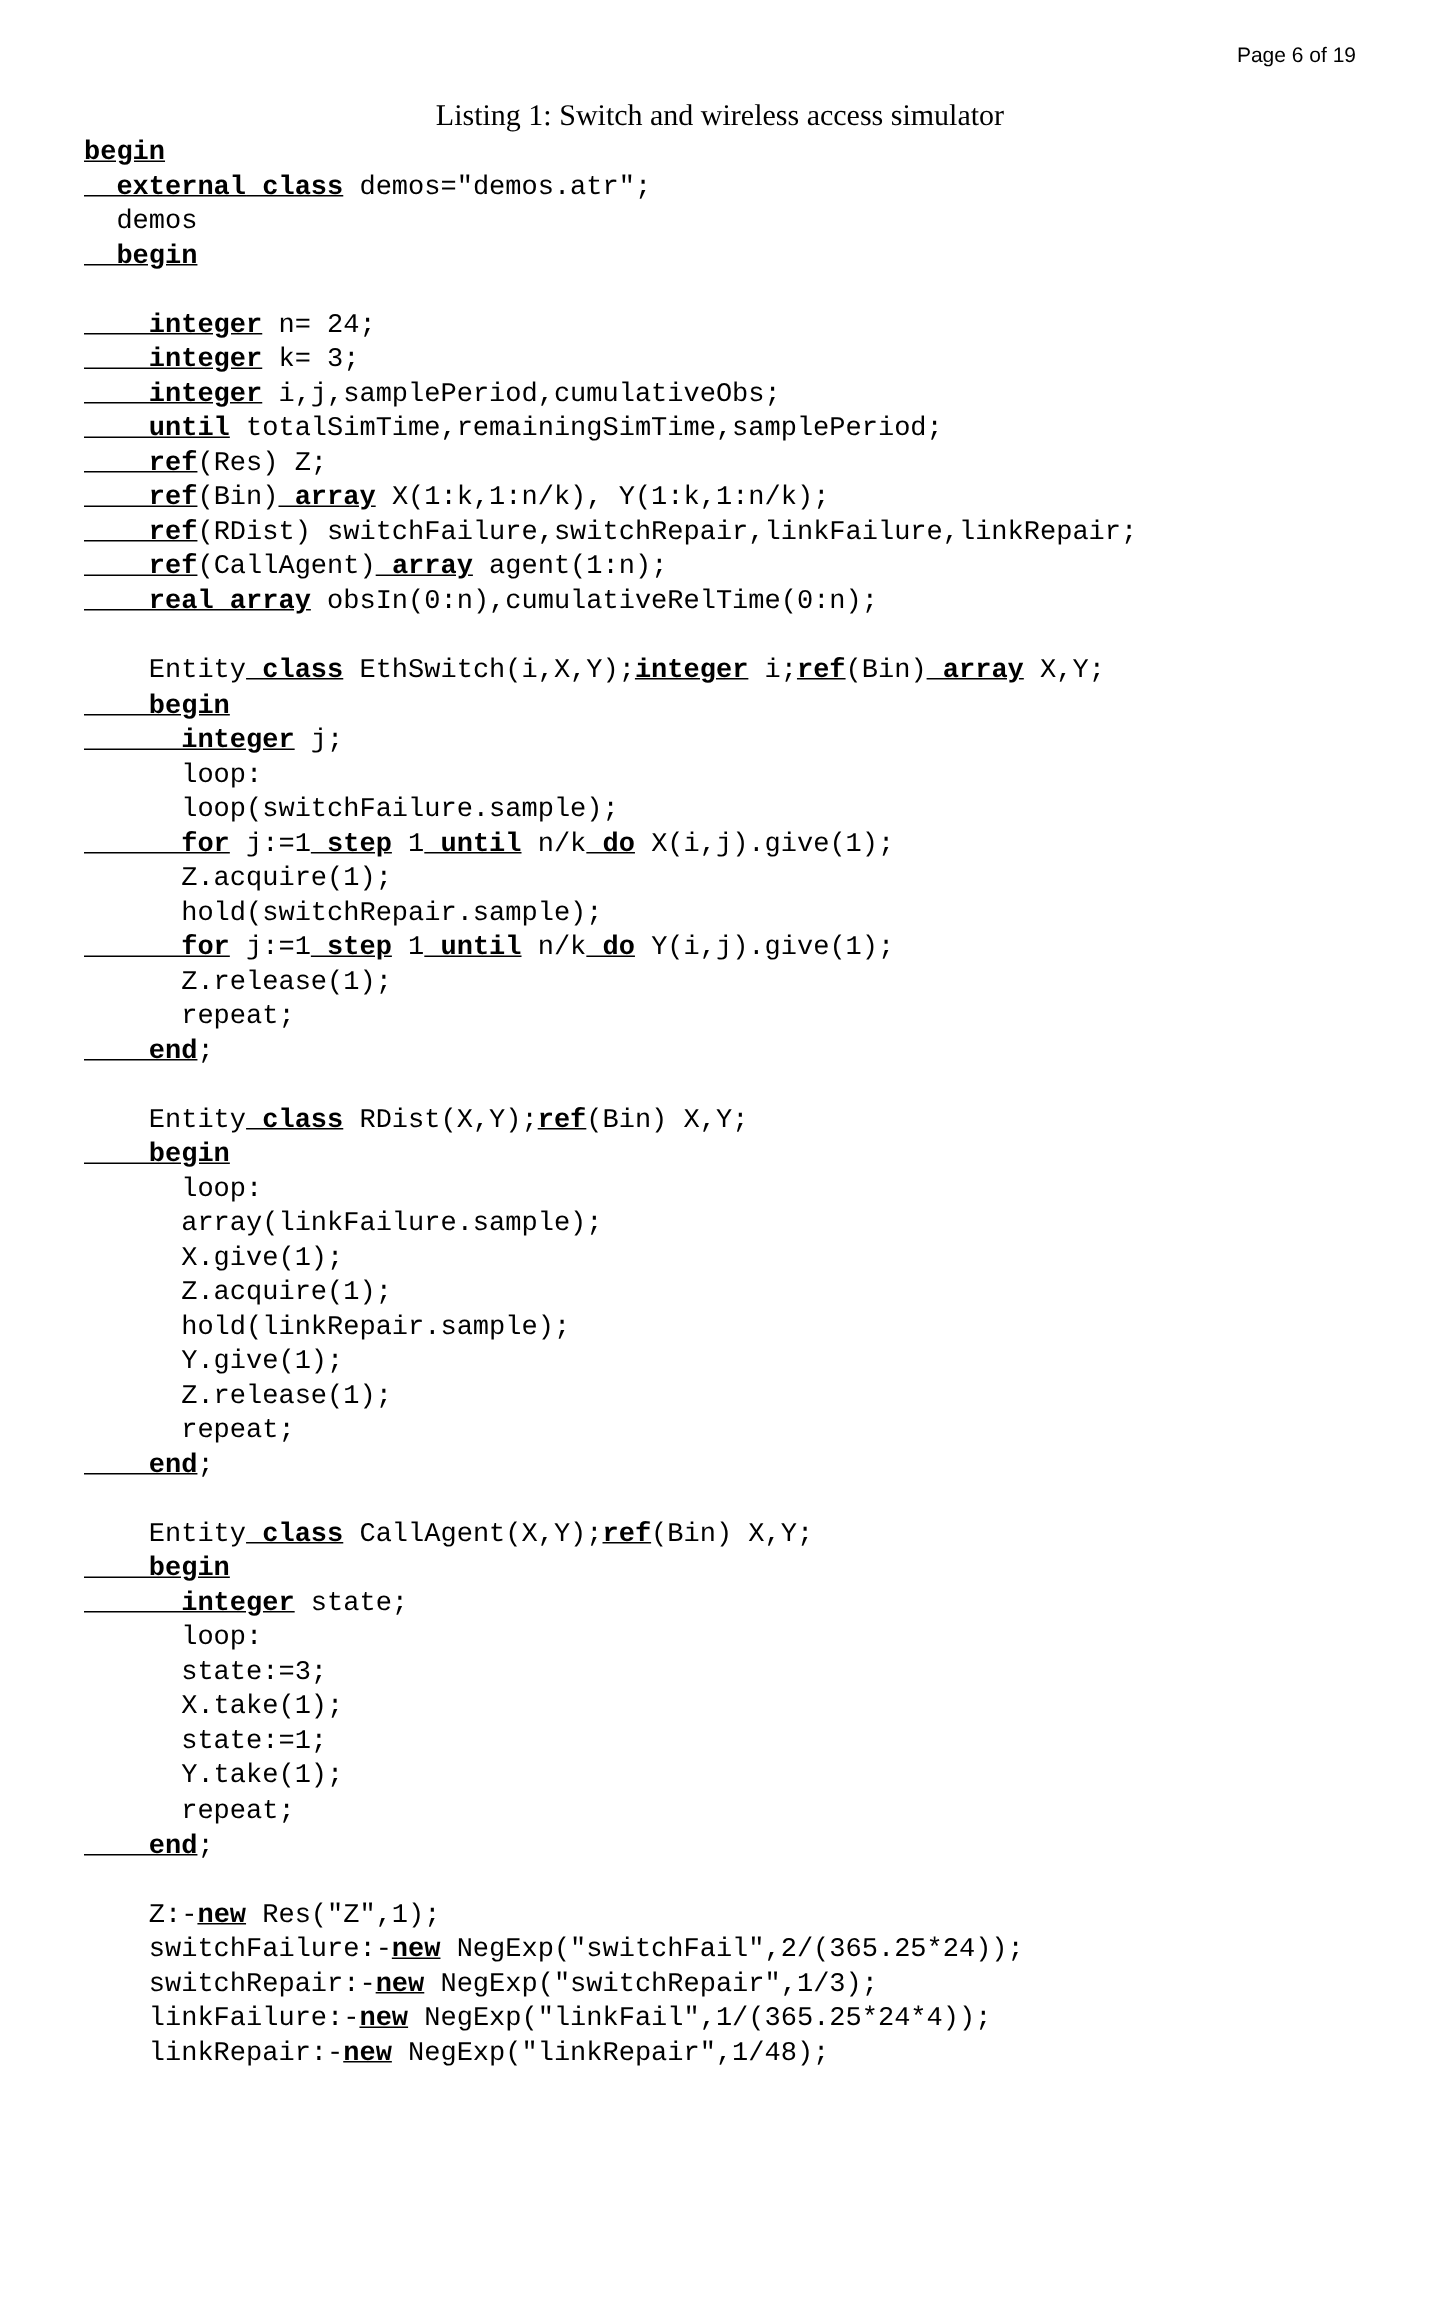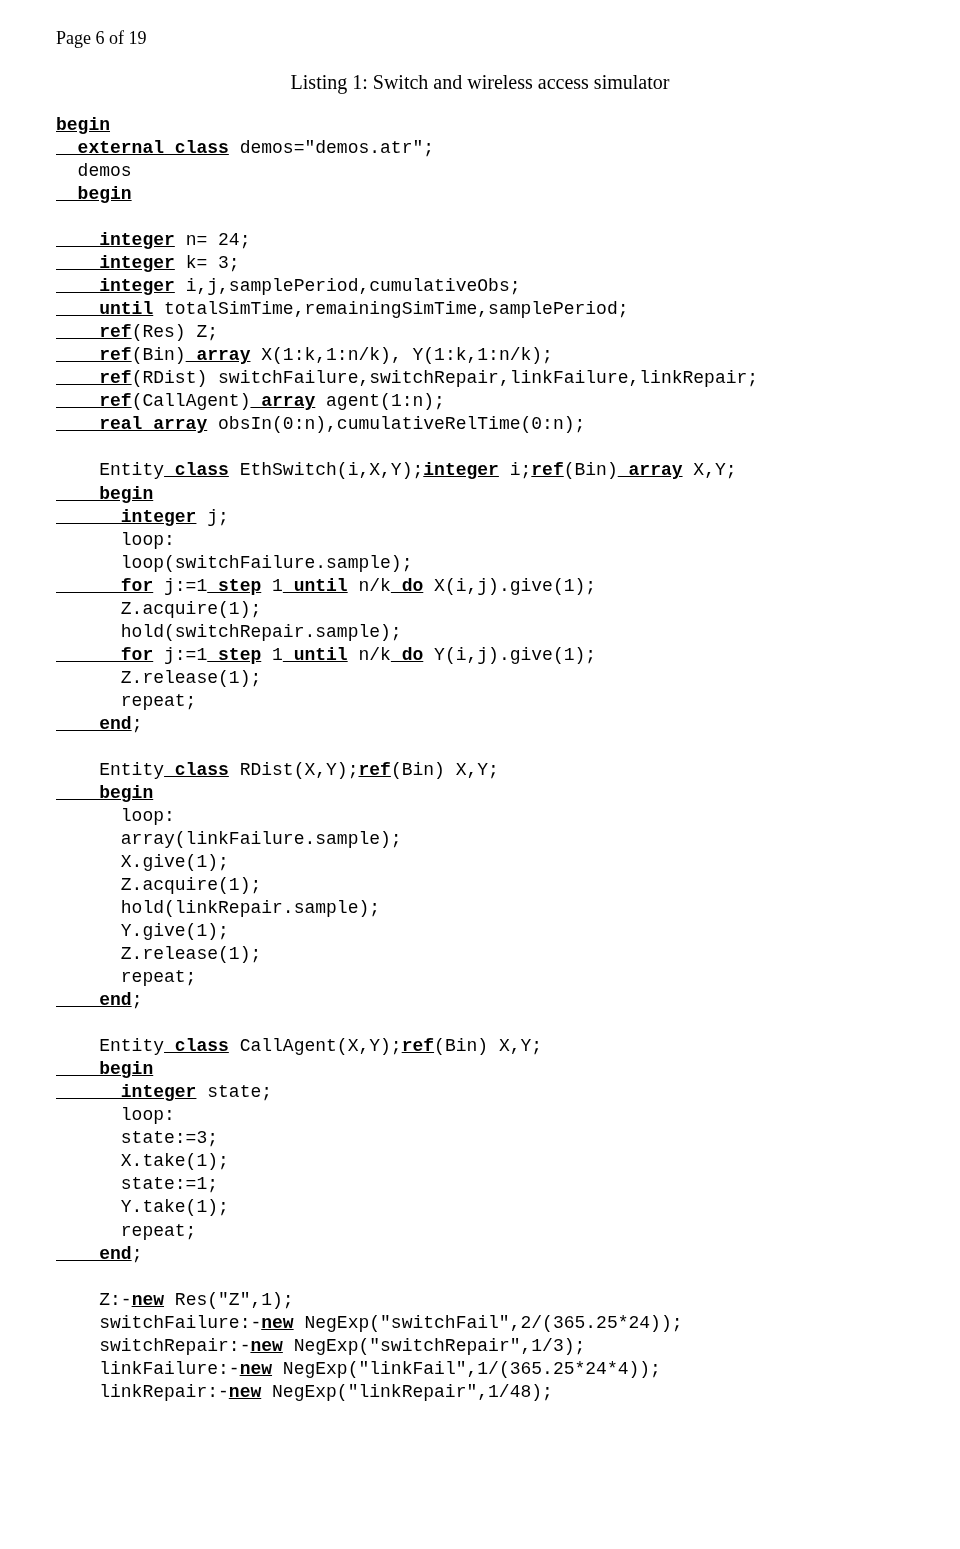--- a/index.html
+++ b/index.html
@@ -5,30 +5,30 @@
     body {
       background: #ffffff;
       margin: 0;
       padding: 28px 56px;
       font-family: "Times New Roman", Times, serif;
       color: #000000;
       width: 960px;
       box-sizing: border-box;
     }
     .page-header {
-      text-align: left;
-      font-family: Liberation Serif, serif;
-      font-size: 18px;
+      text-align: right;
+      font-family: Liberation Sans, sans-serif;
+      font-size: 14px;
       margin-bottom: 22px;
     }
     .listing-title {
       text-align: center;
       font-family: "Times New Roman", Times, serif;
       font-size: 20px;
-      margin-bottom: 20px;
+      margin-bottom: 2px;
     }
     .code {
       font-family: "Courier New", Courier, monospace;
       font-size: 18px;
       line-height: 1.28;
       white-space: pre;
     }
     .kw { font-weight: bold; text-decoration: underline; }
   </style>
 </head>

